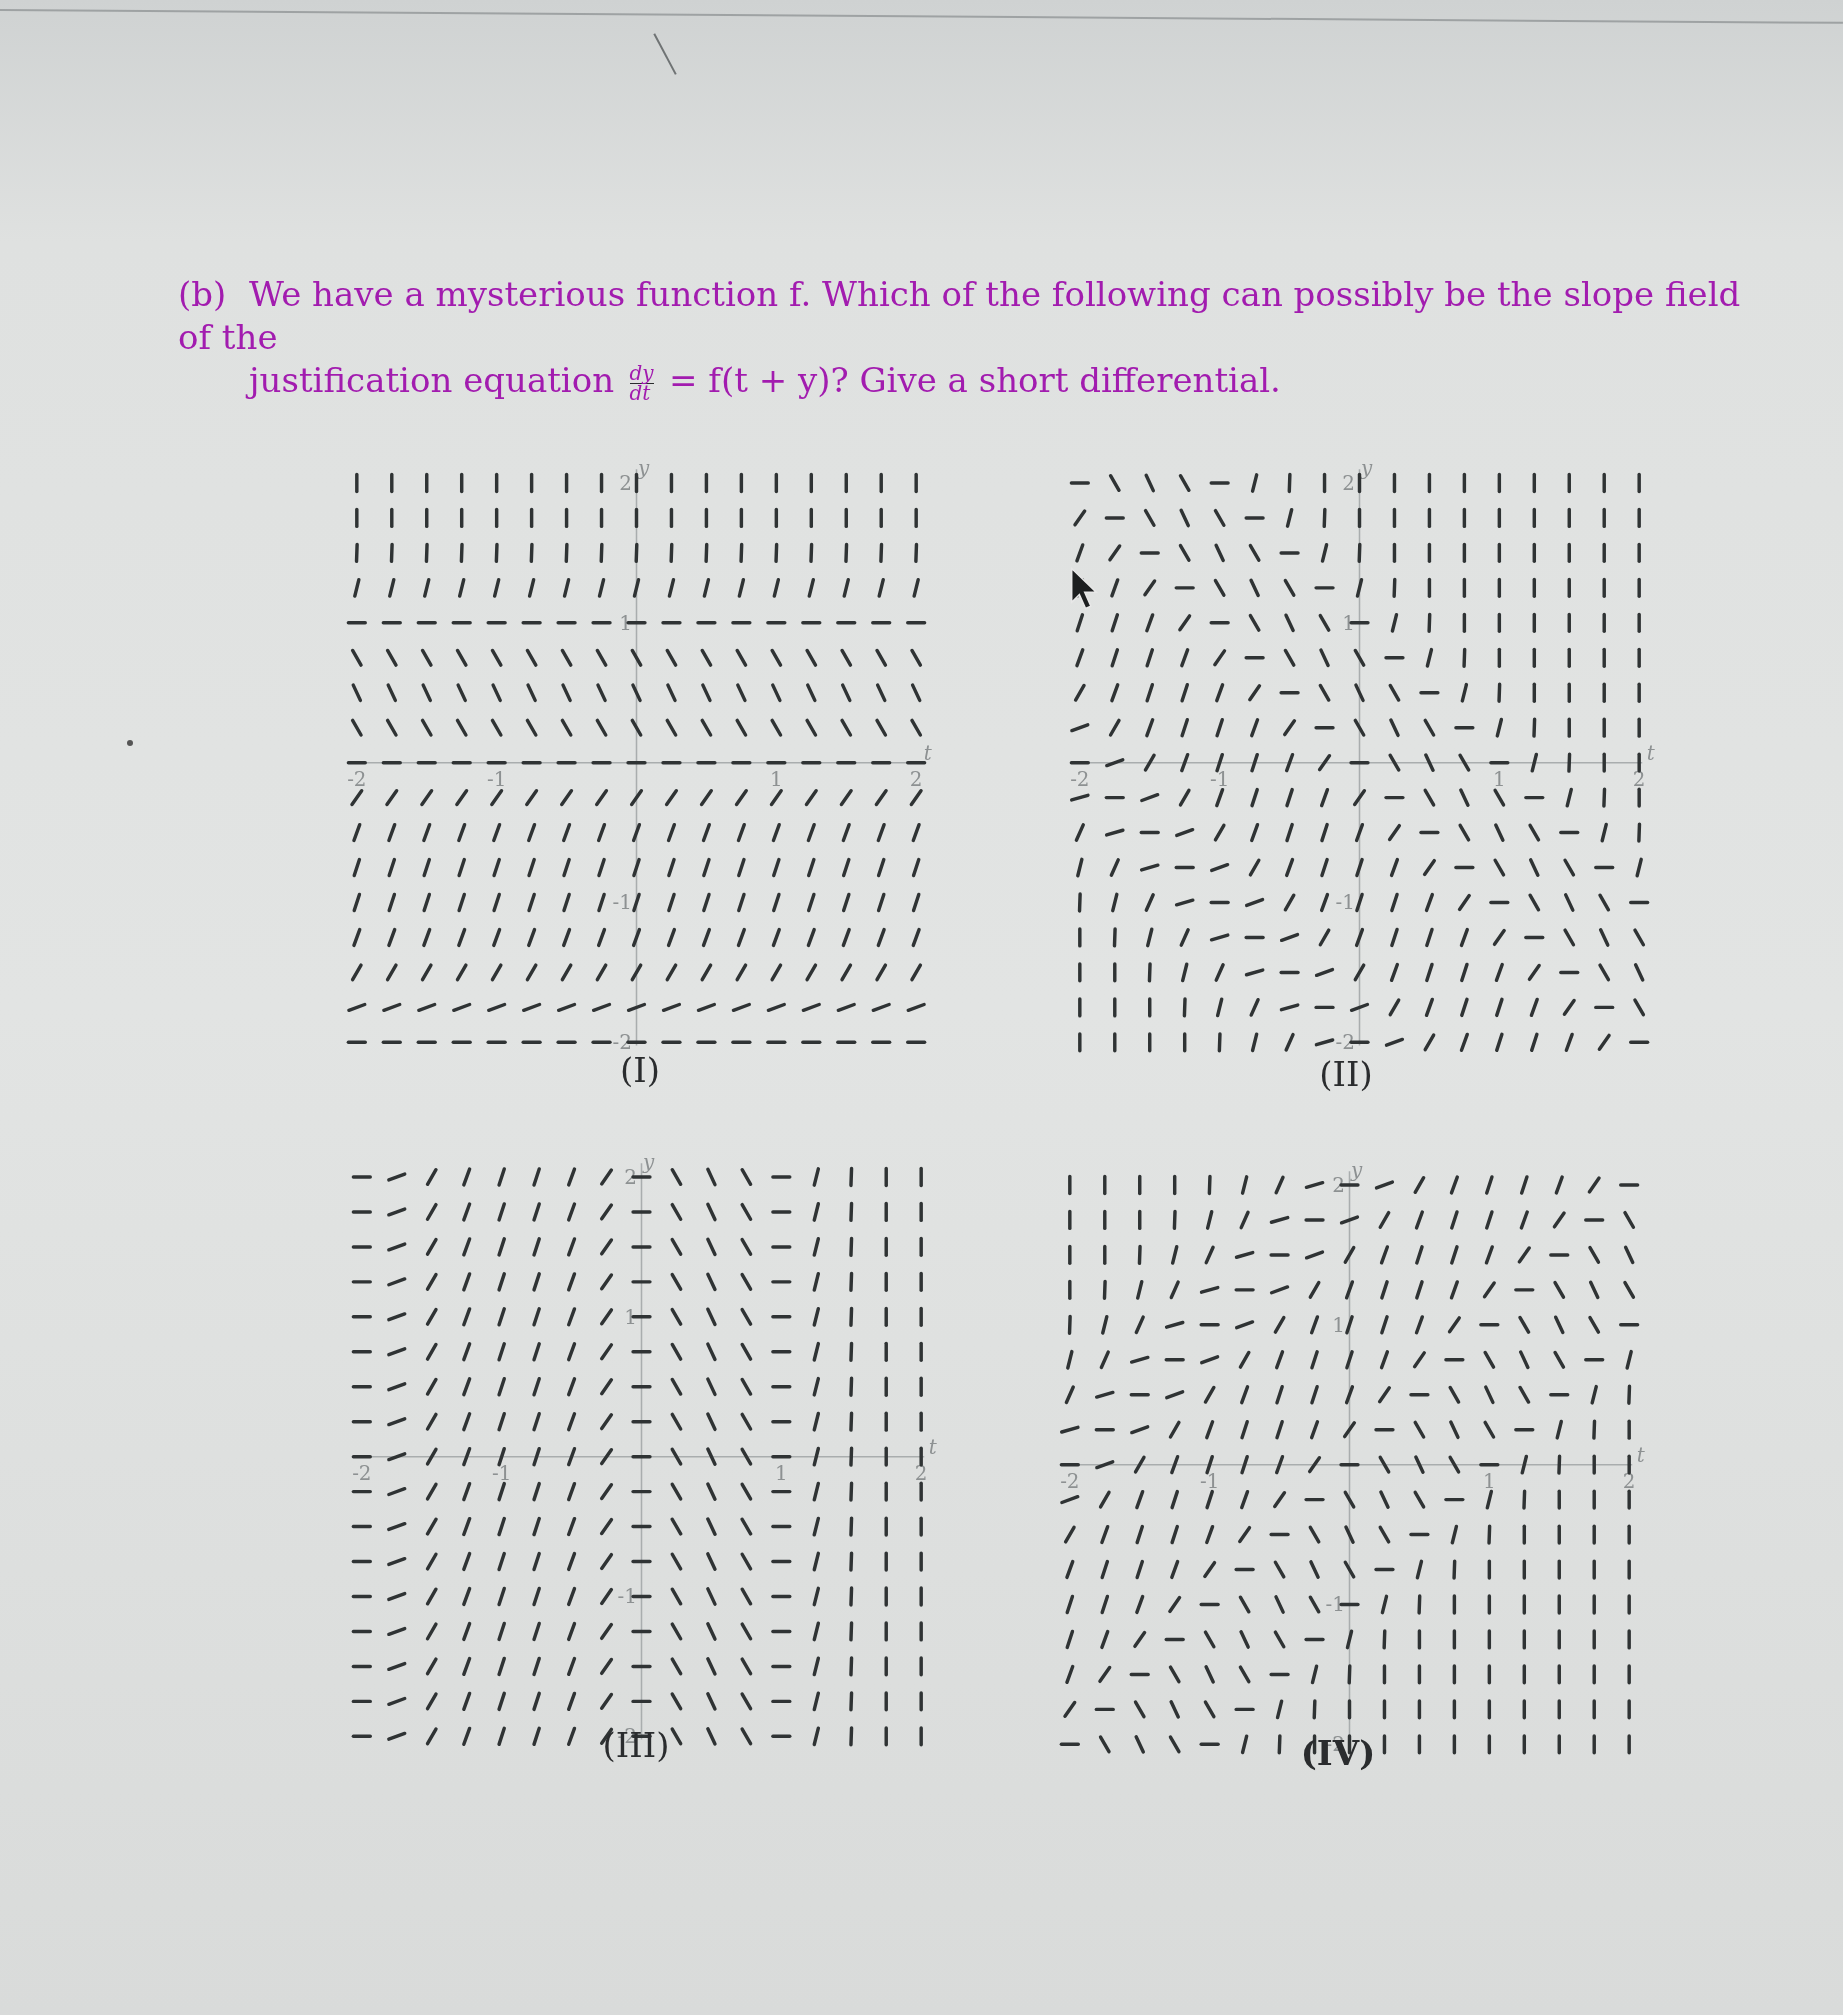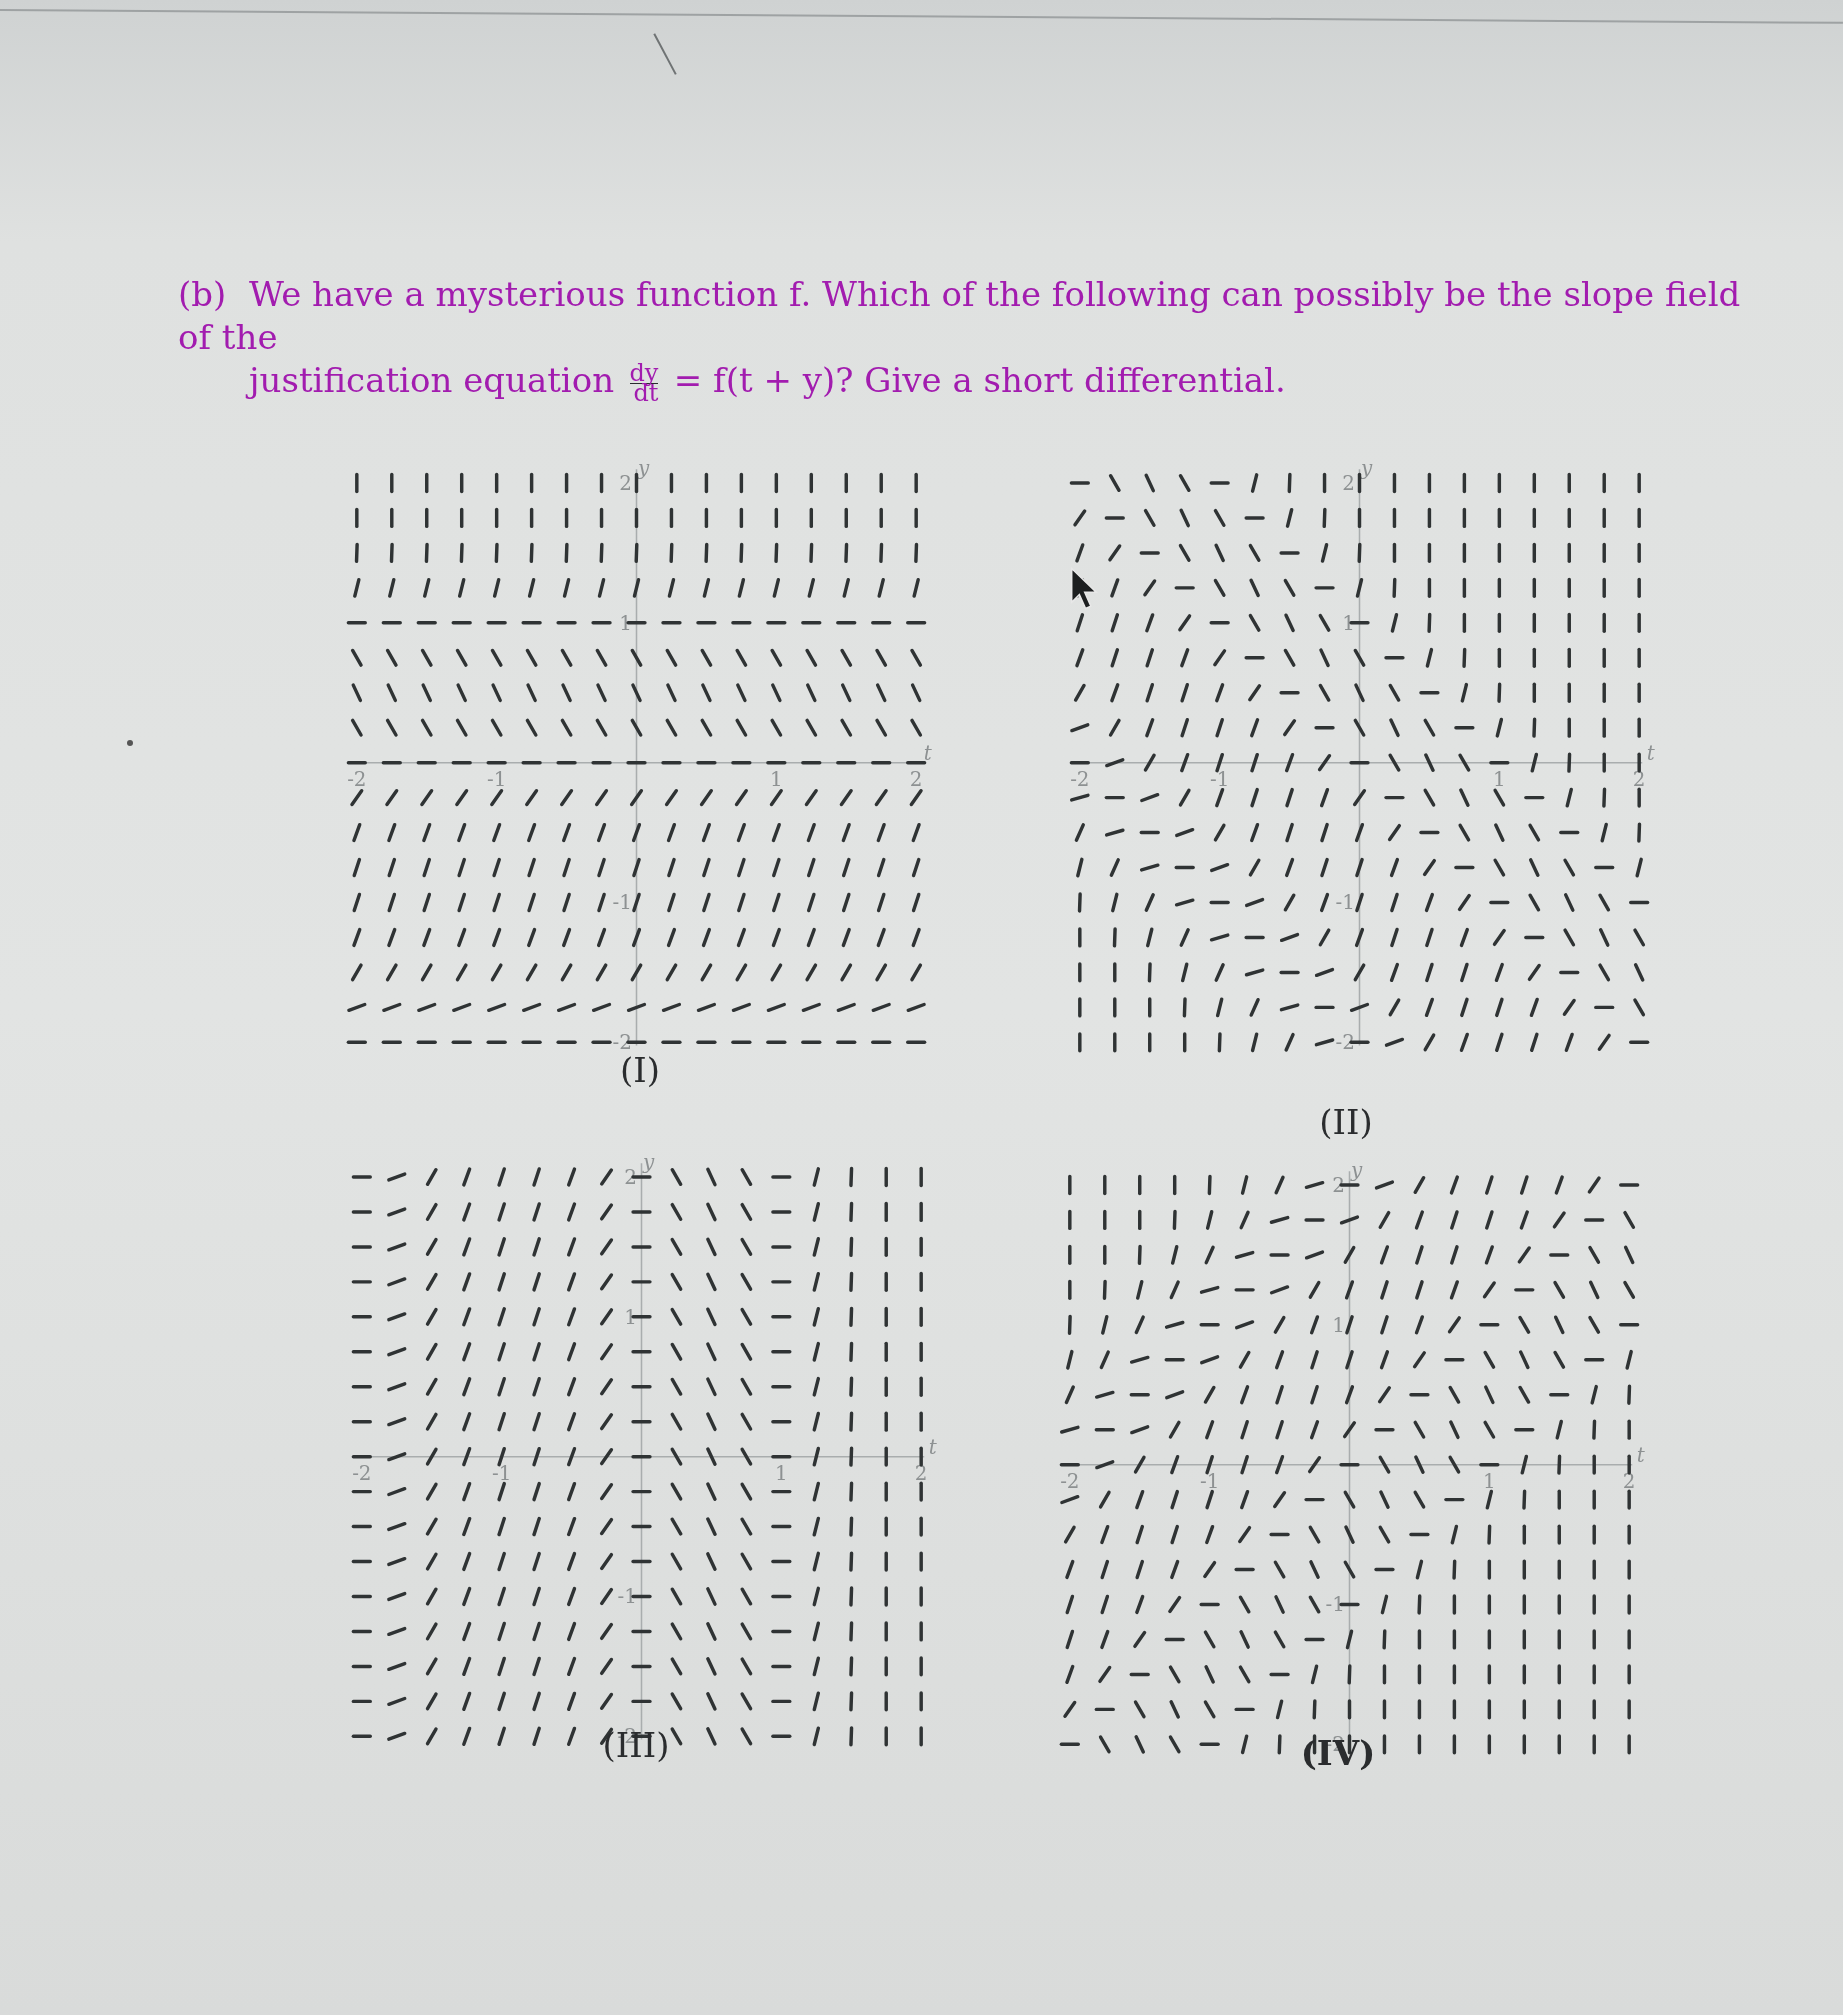--- a/index.html
+++ b/index.html
@@ -9,21 +9,21 @@
     font-family: "DejaVu Serif", "Liberation Serif", serif;
     color:#2b2d2e;
   }
   .topline { position:absolute; left:0; top:9.2px; width:1843px; height:2.3px; background:#9ea2a3; transform:rotate(0.4deg); transform-origin:left; }
   .question {
     position:absolute; left:178px; top:273px; width:1572px;
     font-size:34px; line-height:43px; color:#a21caf;
   }
   .question .label { display:inline-block; width:71px; }
   .question .line2 { padding-left:71px; }
-  .frac { display:inline-block; vertical-align:middle; text-align:right; font-size:24px; line-height:18.4px; margin:0 4.6px; }
+  .frac { display:inline-block; vertical-align:middle; text-align:left; font-size:20px; line-height:18.4px; font-style:italic; margin:0 4.6px; }
   .frac span { display:block; }
   .frac .num { border-bottom:1.5px solid #2a2c2e; }
   .plot { position:absolute; }
   .plot svg { display:block; overflow:visible; }
   .caption { position:absolute; font-size:34px; color:#2a2c2e; transform:translateX(-50%); }
   .cursor { position:absolute; left:1070px; top:567px; width:0; height:0; }
   .dot { position:absolute; left:127px; top:740px; width:6.1px; height:6.1px; border-radius:50%; background:#555; }
   .mark { position:absolute; background:#6f7374; }
 </style>
 </head>
@@ -649,21 +649,21 @@
         <line x1="410.288381171355" y1="763.7622215765823" x2="430.961618828645" y2="756.2377784234177" stroke="#2f3334" stroke-width="4.5" stroke-linecap="round"></line>
         <line x1="460.75" y1="769.5262794416288" x2="471.75" y2="750.4737205583712" stroke="#2f3334" stroke-width="4.5" stroke-linecap="round"></line>
         <line x1="508.11277842341764" y1="770.336618828645" x2="515.6372215765823" y2="749.663381171355" stroke="#2f3334" stroke-width="4.5" stroke-linecap="round"></line>
         <line x1="554.1008130618756" y1="770.4616216792467" x2="560.8991869381244" y2="749.5383783207533" stroke="#2f3334" stroke-width="4.5" stroke-linecap="round"></line>
         <line x1="599.7258130618756" y1="770.4616216792467" x2="606.5241869381244" y2="749.5383783207533" stroke="#2f3334" stroke-width="4.5" stroke-linecap="round"></line>
         <line x1="644.9877784234177" y1="770.336618828645" x2="652.5122215765823" y2="749.663381171355" stroke="#2f3334" stroke-width="4.5" stroke-linecap="round"></line>
         <line x1="688.0656592001385" y1="769.0106724871789" x2="700.6843407998615" y2="750.9893275128211" stroke="#2f3334" stroke-width="4.5" stroke-linecap="round"></line>
         <line x1="729" y1="760" x2="751" y2="760" stroke="#2f3334" stroke-width="4.5" stroke-linecap="round"></line>
       </svg>
     </div>
-    <div class="caption" style="left: 1346px; top: 1054px; margin-top: 48px;">(II)</div>
+    <div class="caption" style="left: 1346px; top: 1054px;">(II)</div>
     <div class="plot" style="left: 354px; top: 1154px;">
       <svg width="575" height="590" viewBox="0 0 750 770">
         <line x1="10" x2="744" y1="395" y2="395" stroke="#a9adae" stroke-width="2"></line>
         <line x1="375" x2="375" y1="12" y2="764" stroke="#a9adae" stroke-width="2"></line>
         <text x="377" y="20" fill="#8d9192" font-size="26" font-family="DejaVu Serif, serif" font-style="italic">y</text>
         <text x="750" y="391" fill="#8d9192" font-size="26" font-family="DejaVu Serif, serif" font-style="italic">t</text>
         <text x="10" y="425" fill="#8d9192" font-size="26" text-anchor="middle" font-family="DejaVu Serif, serif">-2</text>
         <text x="192.5" y="425" fill="#8d9192" font-size="26" text-anchor="middle" font-family="DejaVu Serif, serif">-1</text>
         <text x="557.5" y="425" fill="#8d9192" font-size="26" text-anchor="middle" font-family="DejaVu Serif, serif">1</text>
         <text x="740" y="425" fill="#8d9192" font-size="26" text-anchor="middle" font-family="DejaVu Serif, serif">2</text>

